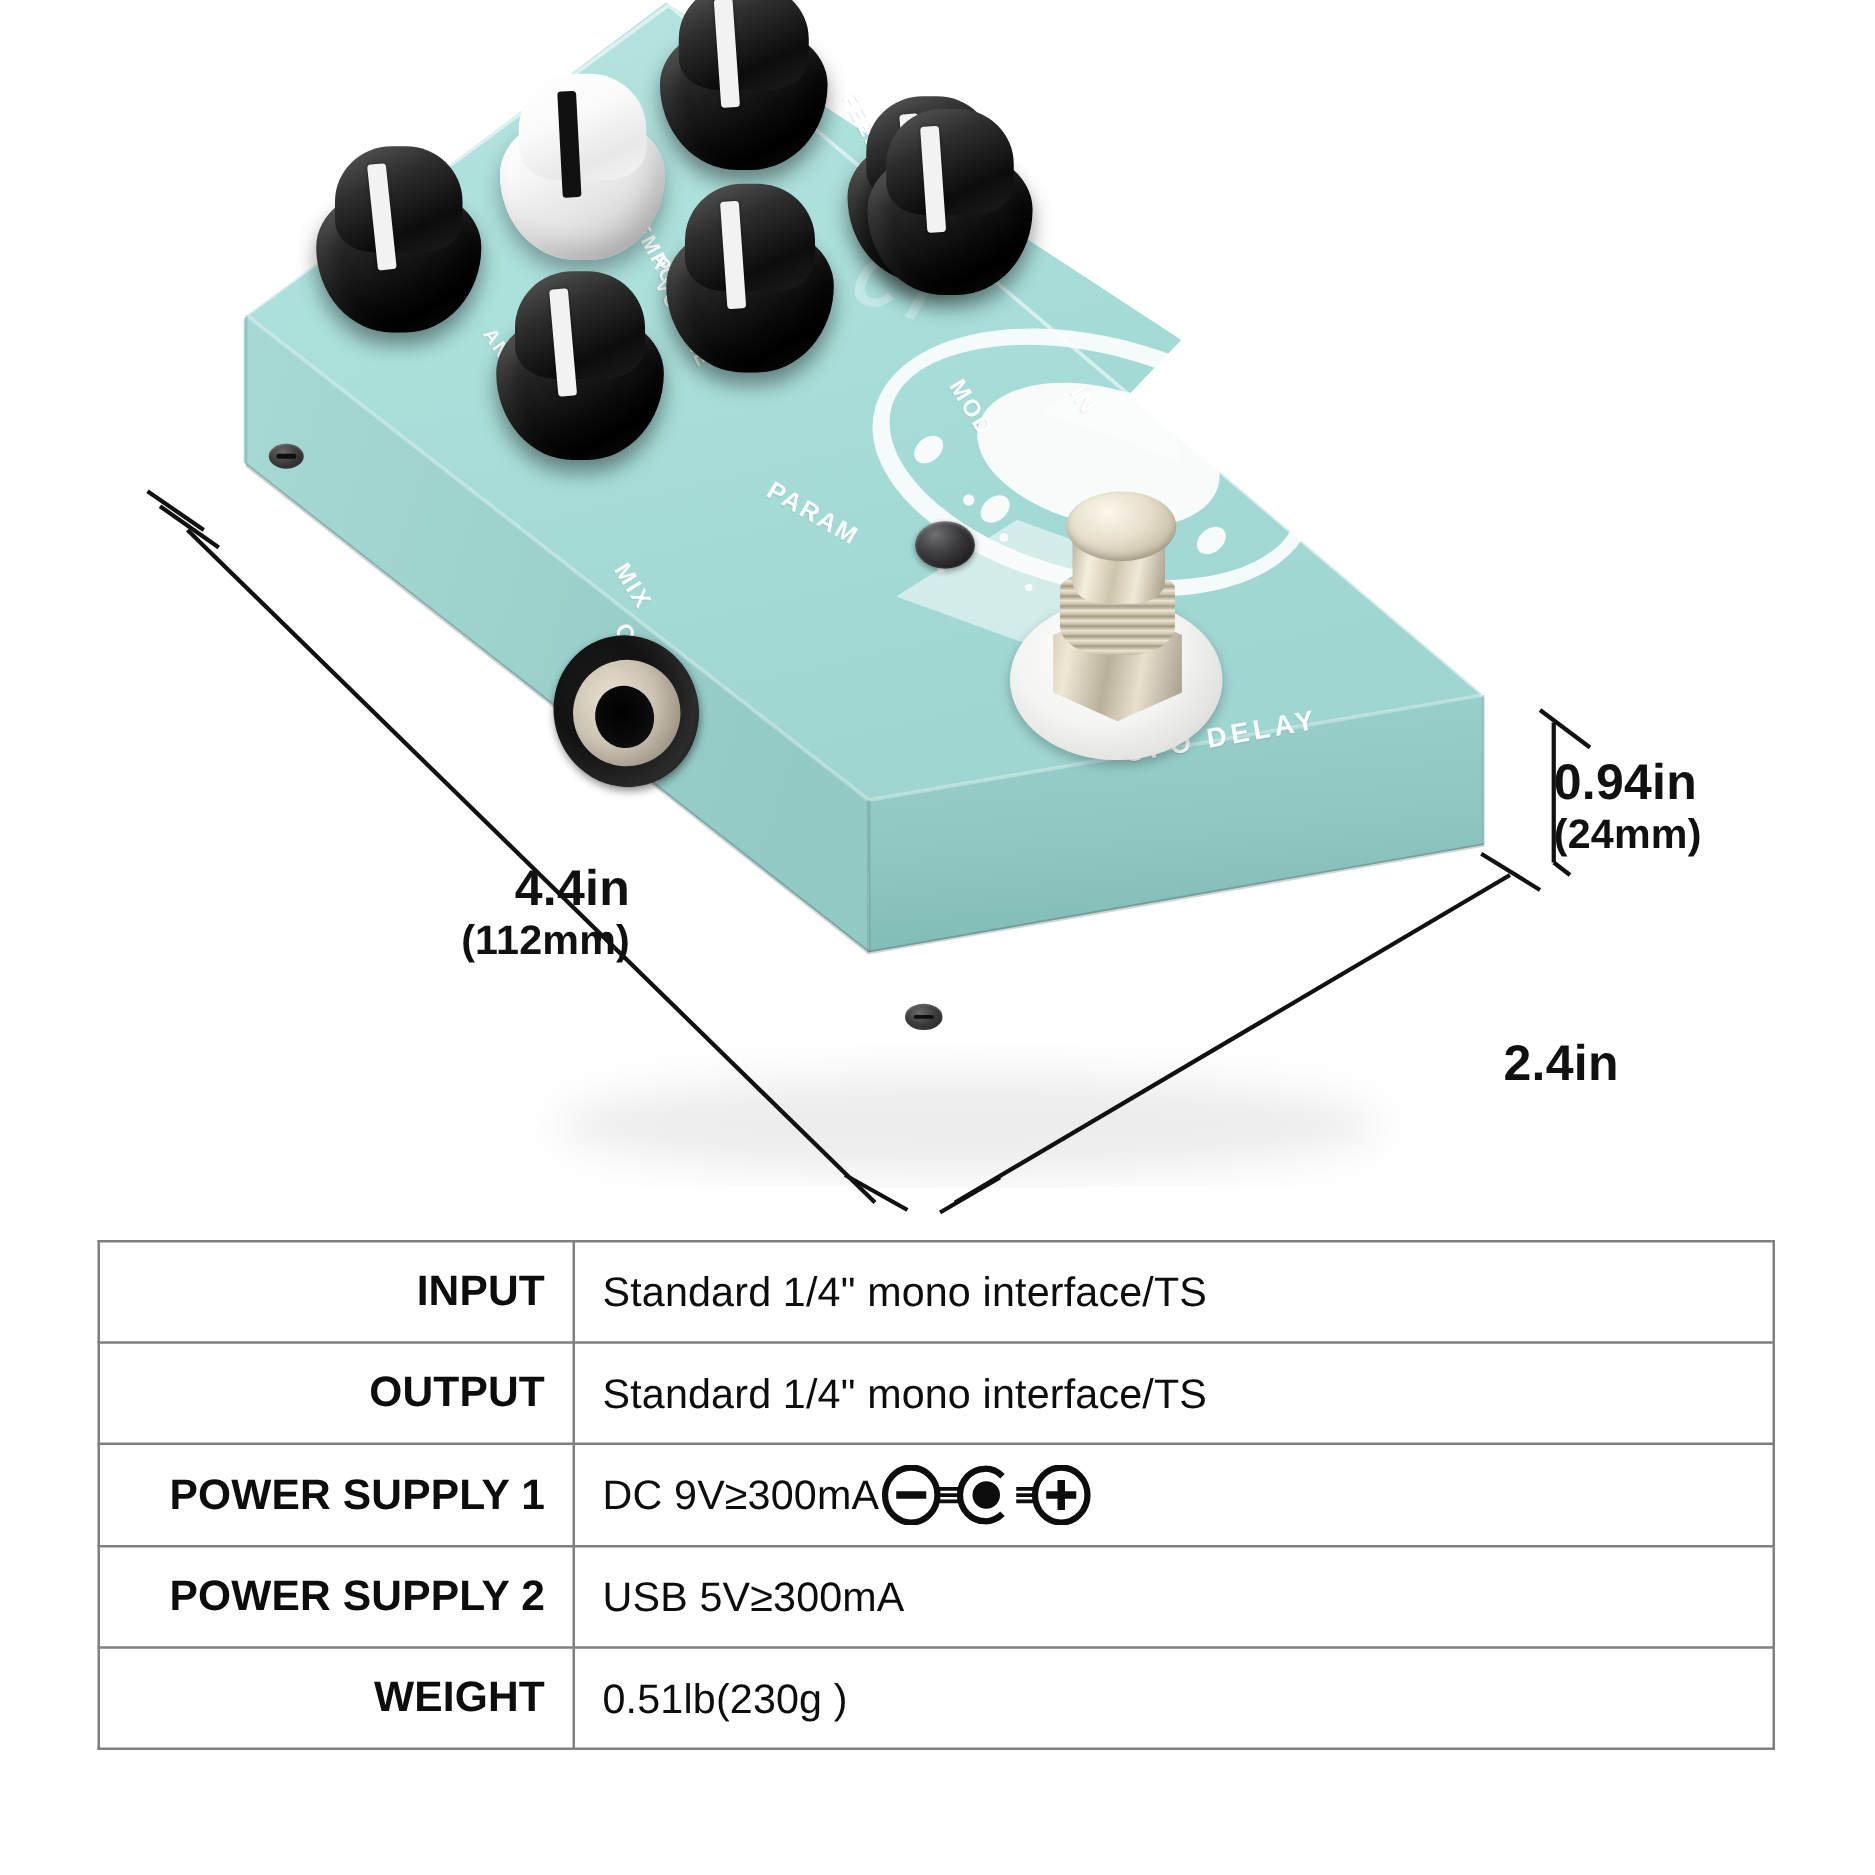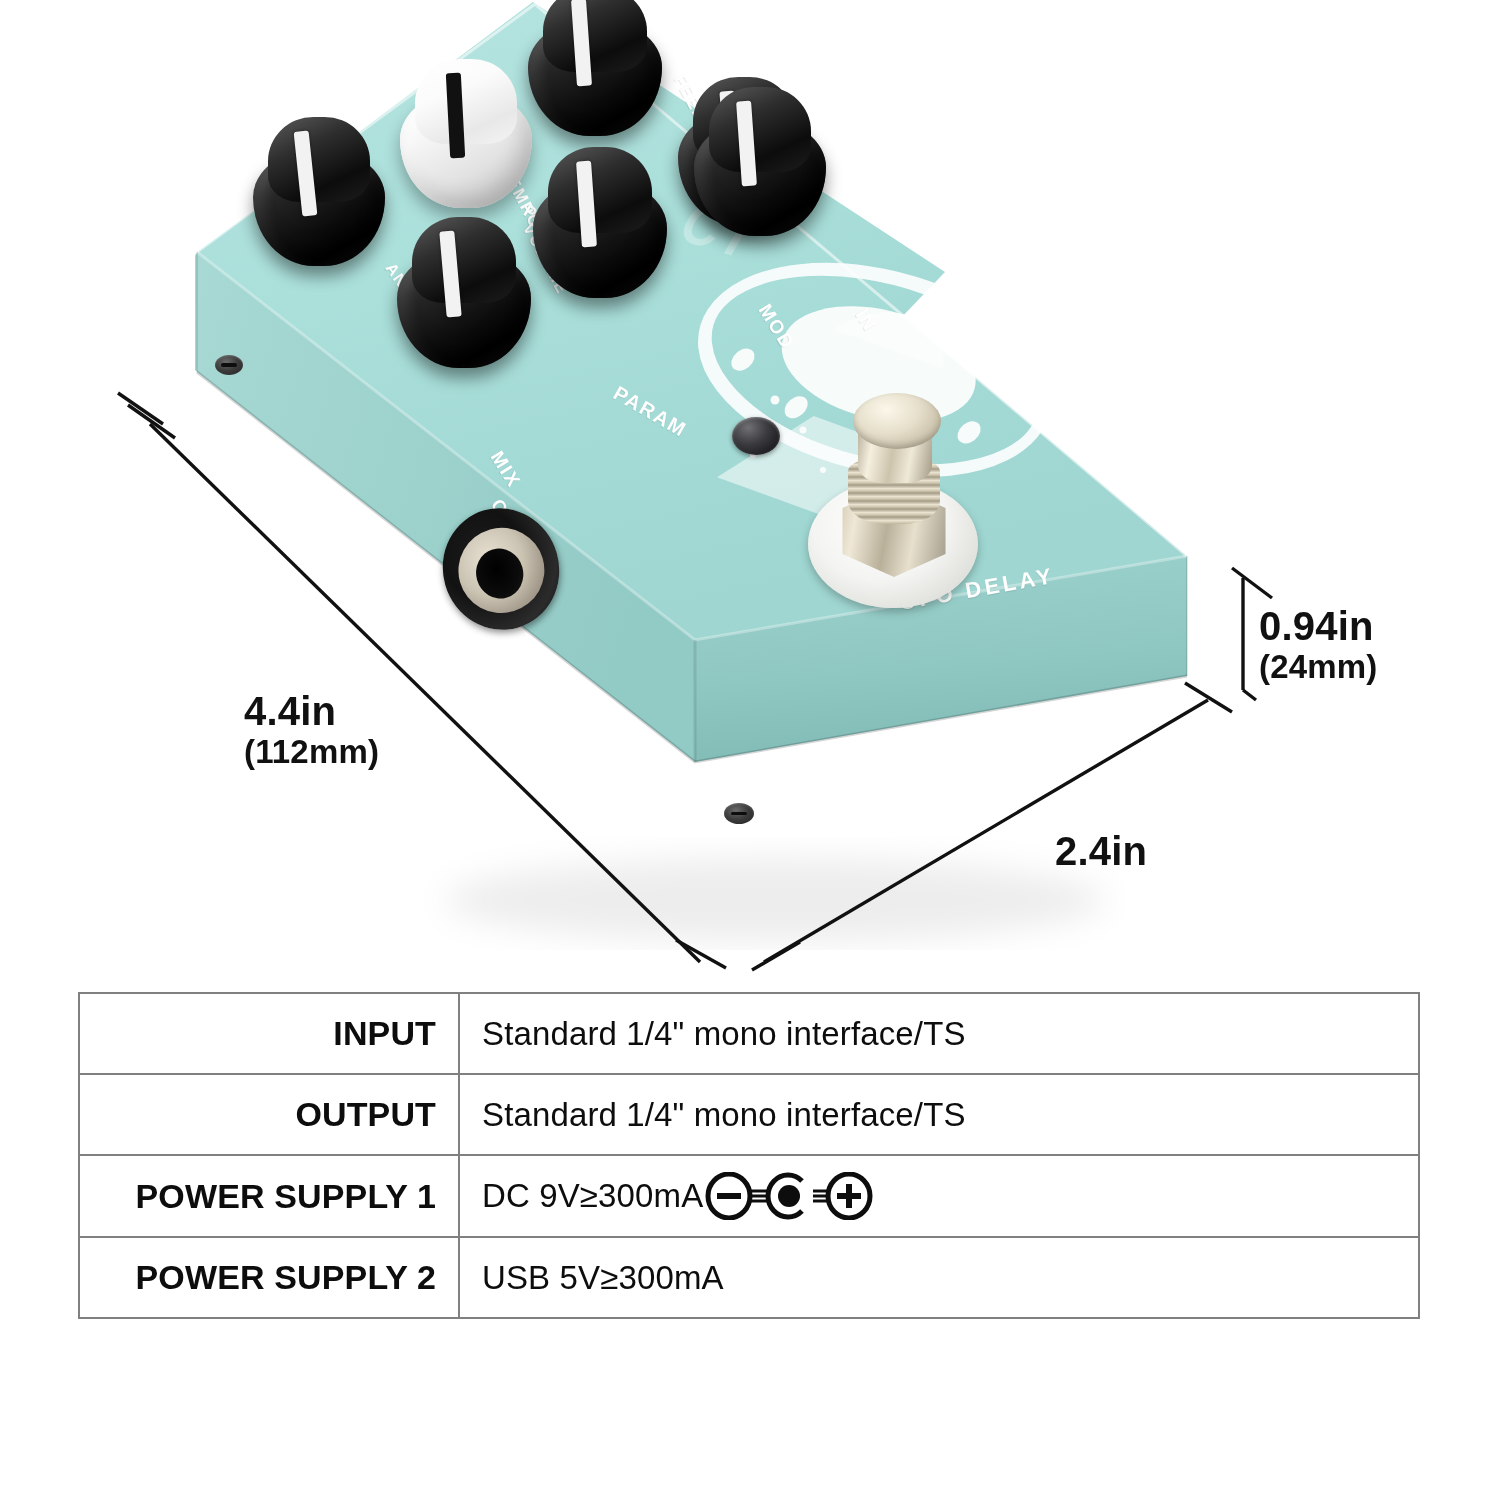--- a/index.html
+++ b/index.html
@@ -142,21 +142,21 @@
     position: absolute;
     border-radius: 50%;
     background: radial-gradient(ellipse at 38% 30%, #fbf7ea 0%, #e6dfcb 42%, #c6bda6 76%, #aaa18c 100%);
     box-shadow: inset 0 -3px 6px rgba(0,0,0,.2);
   }
 
   
   #dims { position: absolute; left:0; top:0; width:1500px; height:985px; pointer-events:none; }
   .dim-label {
     position: absolute;
-    text-align: left;
+    text-align: right;
     color: #111;
     white-space: nowrap;
   }
   .dim-main {
     font-size: 40px;
     font-weight: 700;
     line-height: 1.05;
     letter-spacing: .005em;
   }
   .dim-sub {
@@ -401,21 +401,21 @@
 
     <div class="dim-label" style="left:244px; top:690px; width:260px;">
       <div class="dim-main">4.4in</div>
       <div class="dim-sub">(112mm)</div>
     </div>
 
     <div class="dim-label" style="left:1055px; top:830px; width:240px;">
       <div class="dim-main">2.4in</div>
     </div>
 
-    <div class="dim-label" style="left:1243px; top:605px; width:240px; text-align:left;padding-left:16px;">
+    <div class="dim-label" style="left:1243px; top:605px; width:240px; text-align:left;">
       <div class="dim-main">0.94in</div>
       <div class="dim-sub">(24mm)</div>
     </div>
 
   </div>
 
   <table id="spec-table">
     <tbody>
       <tr>
         <td class="k">INPUT</td>
@@ -450,16 +450,20 @@
               <rect x="132" y="21" width="24" height="6" fill="#0d0d0d"></rect>
               <rect x="141" y="12" width="6" height="24" fill="#0d0d0d"></rect>
             </svg>
           </div>
         </td>
       </tr>
       <tr>
         <td class="k">POWER SUPPLY 2</td>
         <td class="v">USB 5V≥300mA</td>
       </tr>
+      <tr>
+        <td class="k">WEIGHT</td>
+        <td class="v">0.51lb(230g )</td>
+      </tr>
     </tbody>
   </table>
 
 </div>
 
 </body></html>

